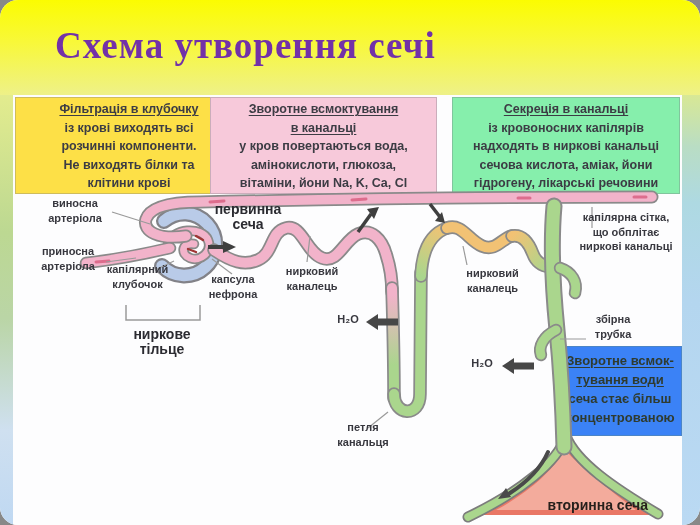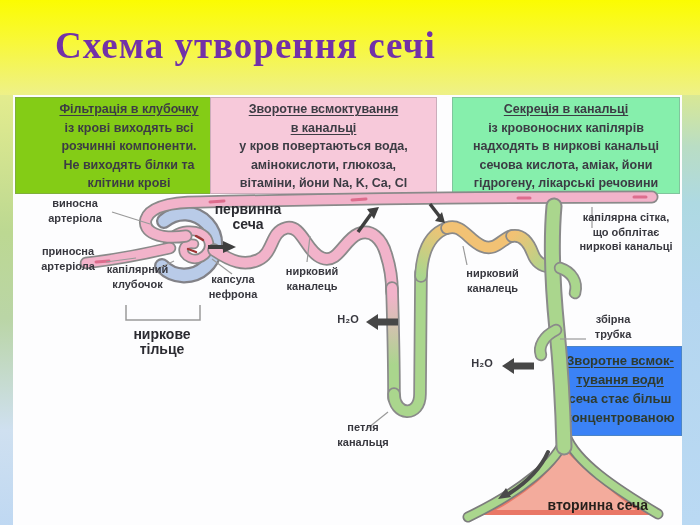--- a/index.html
+++ b/index.html
@@ -1,19 +1,20 @@
 <!DOCTYPE html>
 <html><head>
 <meta charset="utf-8">
 <style>
   html,body{margin:0;padding:0;background:#888;}
   .slide{
     position:relative;width:700px;height:525px;overflow:hidden;
     font-family:"Liberation Sans","DejaVu Sans",sans-serif;
     background:#fff;
+    border-radius:18px;
   }
   .header{
     position:absolute;left:0;top:0;width:700px;height:95px;
     background:linear-gradient(180deg,#fbfc01 0%,#f8f83a 45%,#eef188 100%);
   }
   .title{
     position:absolute;left:55px;top:24px;
     font-family:"Liberation Serif","DejaVu Serif",serif;
     font-weight:bold;font-size:37px;color:#7231a8;letter-spacing:1px;
   }
@@ -25,21 +26,21 @@
     position:absolute;left:682px;top:95px;width:18px;height:430px;
     background:linear-gradient(180deg,#d8e895 0%,#b9ddc4 12%,#aed9e2 25%,#b4d6ef 48%,#bad9f3 100%);
   }
   .canvas{position:absolute;left:13px;top:95px;width:669px;height:430px;background:#fdfdfe;}
   .infobox{
     position:absolute;box-sizing:border-box;text-align:center;
     font-size:12.5px;font-weight:bold;color:#3c3c44;line-height:18.5px;
     border:1px solid rgba(120,120,130,.35);padding-top:2px;
   }
   .infobox .bx-title{text-decoration:underline;text-underline-offset:2px;}
-  #box-filtration{left:15px;top:97px;width:228px;height:97px;background:#84cc16;}
+  #box-filtration{left:15px;top:97px;width:228px;height:97px;background:#fde047;}
   #box-reabsorption{left:210px;top:97px;width:227px;height:97px;background:#f7c9da;}
   #box-secretion{left:452px;top:97px;width:228px;height:97px;background:#86efac;}
   #box-water{
     position:absolute;left:558px;top:346px;width:124px;height:90px;background:#3b82f6;
     box-sizing:border-box;text-align:center;font-size:13px;font-weight:bold;color:#2f3b2f;
     line-height:19px;padding-top:4px;border:1px solid rgba(110,140,110,.35);
   }
   #box-water .bx-title{text-decoration:underline;text-underline-offset:2px;}
   .dlabel{
     position:absolute;font-size:11px;font-weight:bold;color:#38383f;

